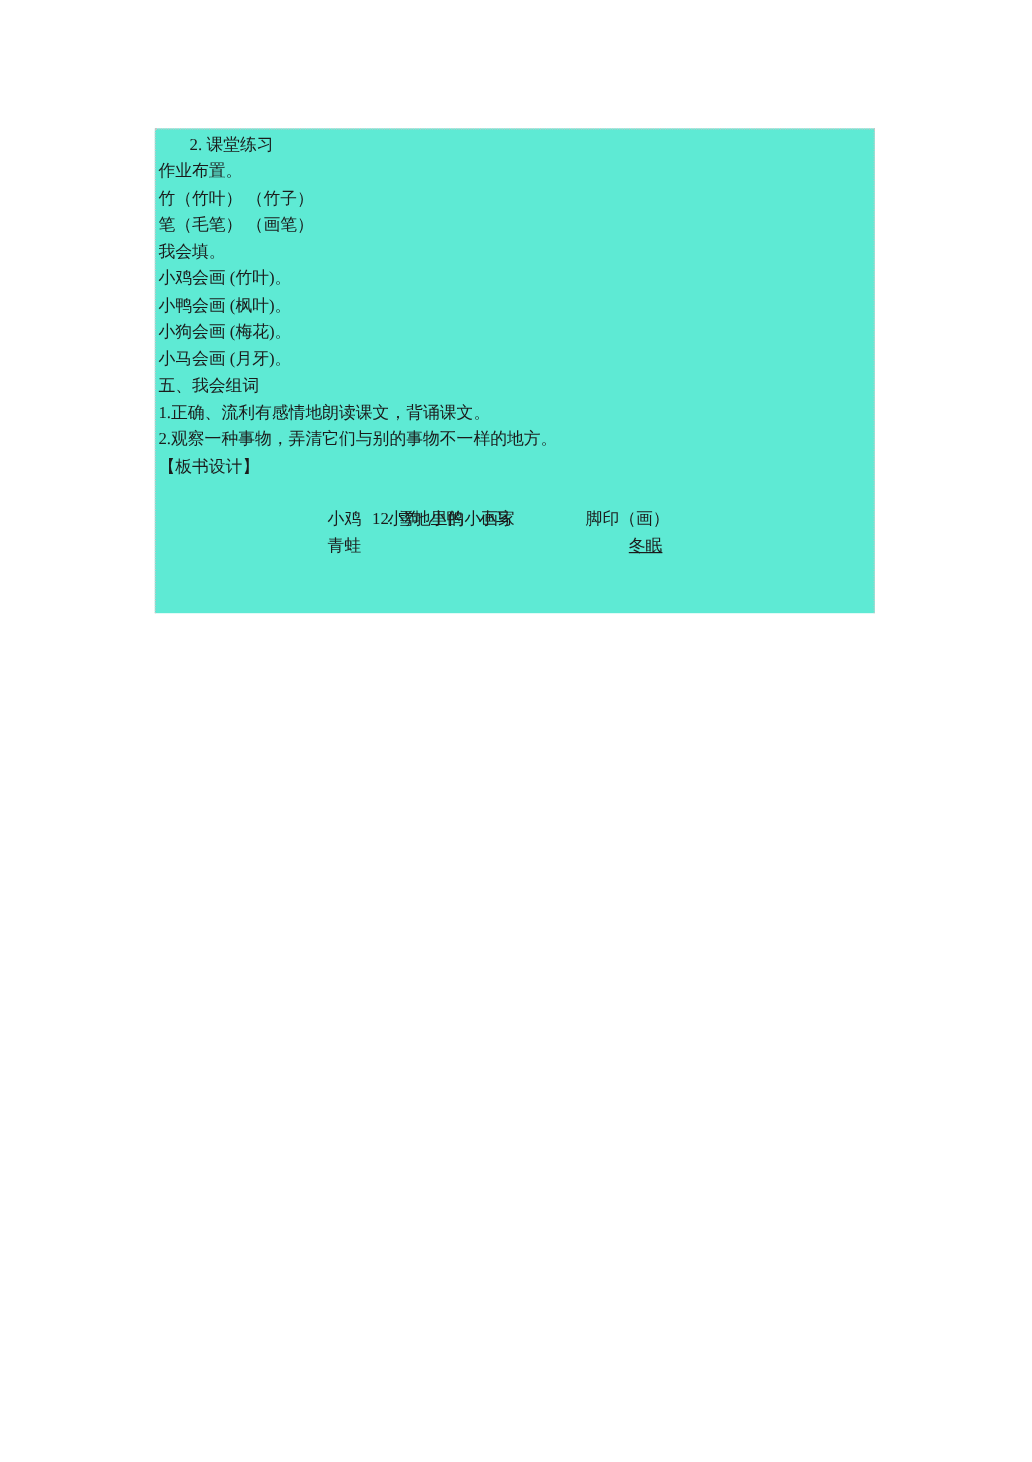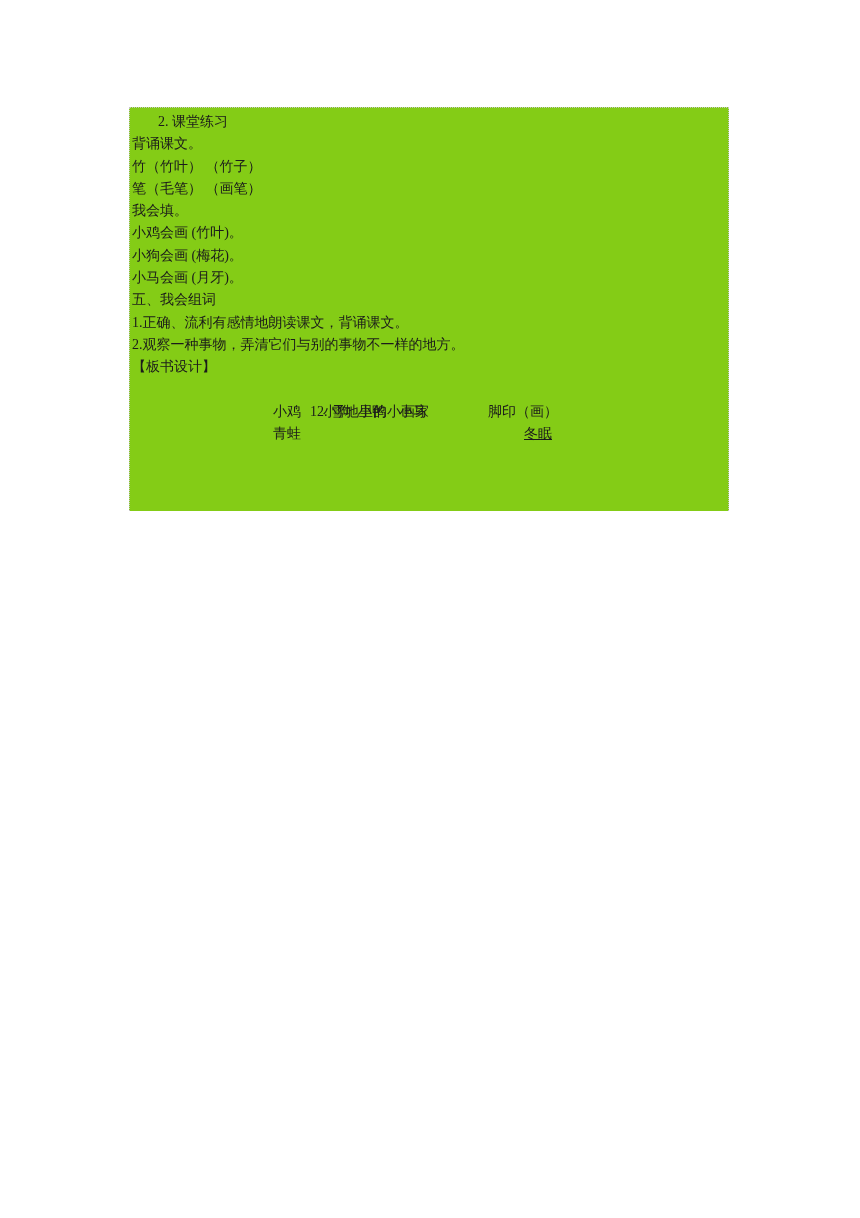--- a/index.html
+++ b/index.html
@@ -20,21 +20,21 @@
     top: 107px;
     width: 600px;
     height: 404px;
     box-sizing: border-box;
     border: 1px dotted #c6c6c6;
     border-bottom: none;
     padding: 3px 0 0 2px;
     font-family: "Liberation Serif", "DejaVu Serif", serif;
     font-size: 14px;
     color: #1b1b1b;
-    background: #84cc16;
+    background: #5eead4;
   }
   .line {
     height: 22.3px;
     line-height: 22.3px;
     white-space: pre;
   }
   .indent-heading {
     padding-left: 26px;
   }
   .board-title-line span {
@@ -61,25 +61,26 @@
   .board-title-line { position: relative; }
 </style>
 </head>
 <body>
 
 <div class="page">
   <div class="doc">
 
     <div class="line indent-heading">2. 课堂练习</div>
 
-    <div class="line">背诵课文。</div>
+    <div class="line">作业布置。</div>
     <div class="line">竹（竹叶） （竹子）</div>
     <div class="line">笔（毛笔） （画笔）</div>
     <div class="line">我会填。</div>
     <div class="line">小鸡会画 (竹叶)。</div>
+    <div class="line">小鸭会画 (枫叶)。</div>
     <div class="line">小狗会画 (梅花)。</div>
     <div class="line">小马会画 (月牙)。</div>
 
     <div class="line">五、我会组词</div>
     <div class="line">1.正确、流利有感情地朗读课文，背诵课文。</div>
     <div class="line">2.观察一种事物，弄清它们与别的事物不一样的地方。</div>
 
     <div class="line">【板书设计】</div>
 
     <div class="line board-title-line">

